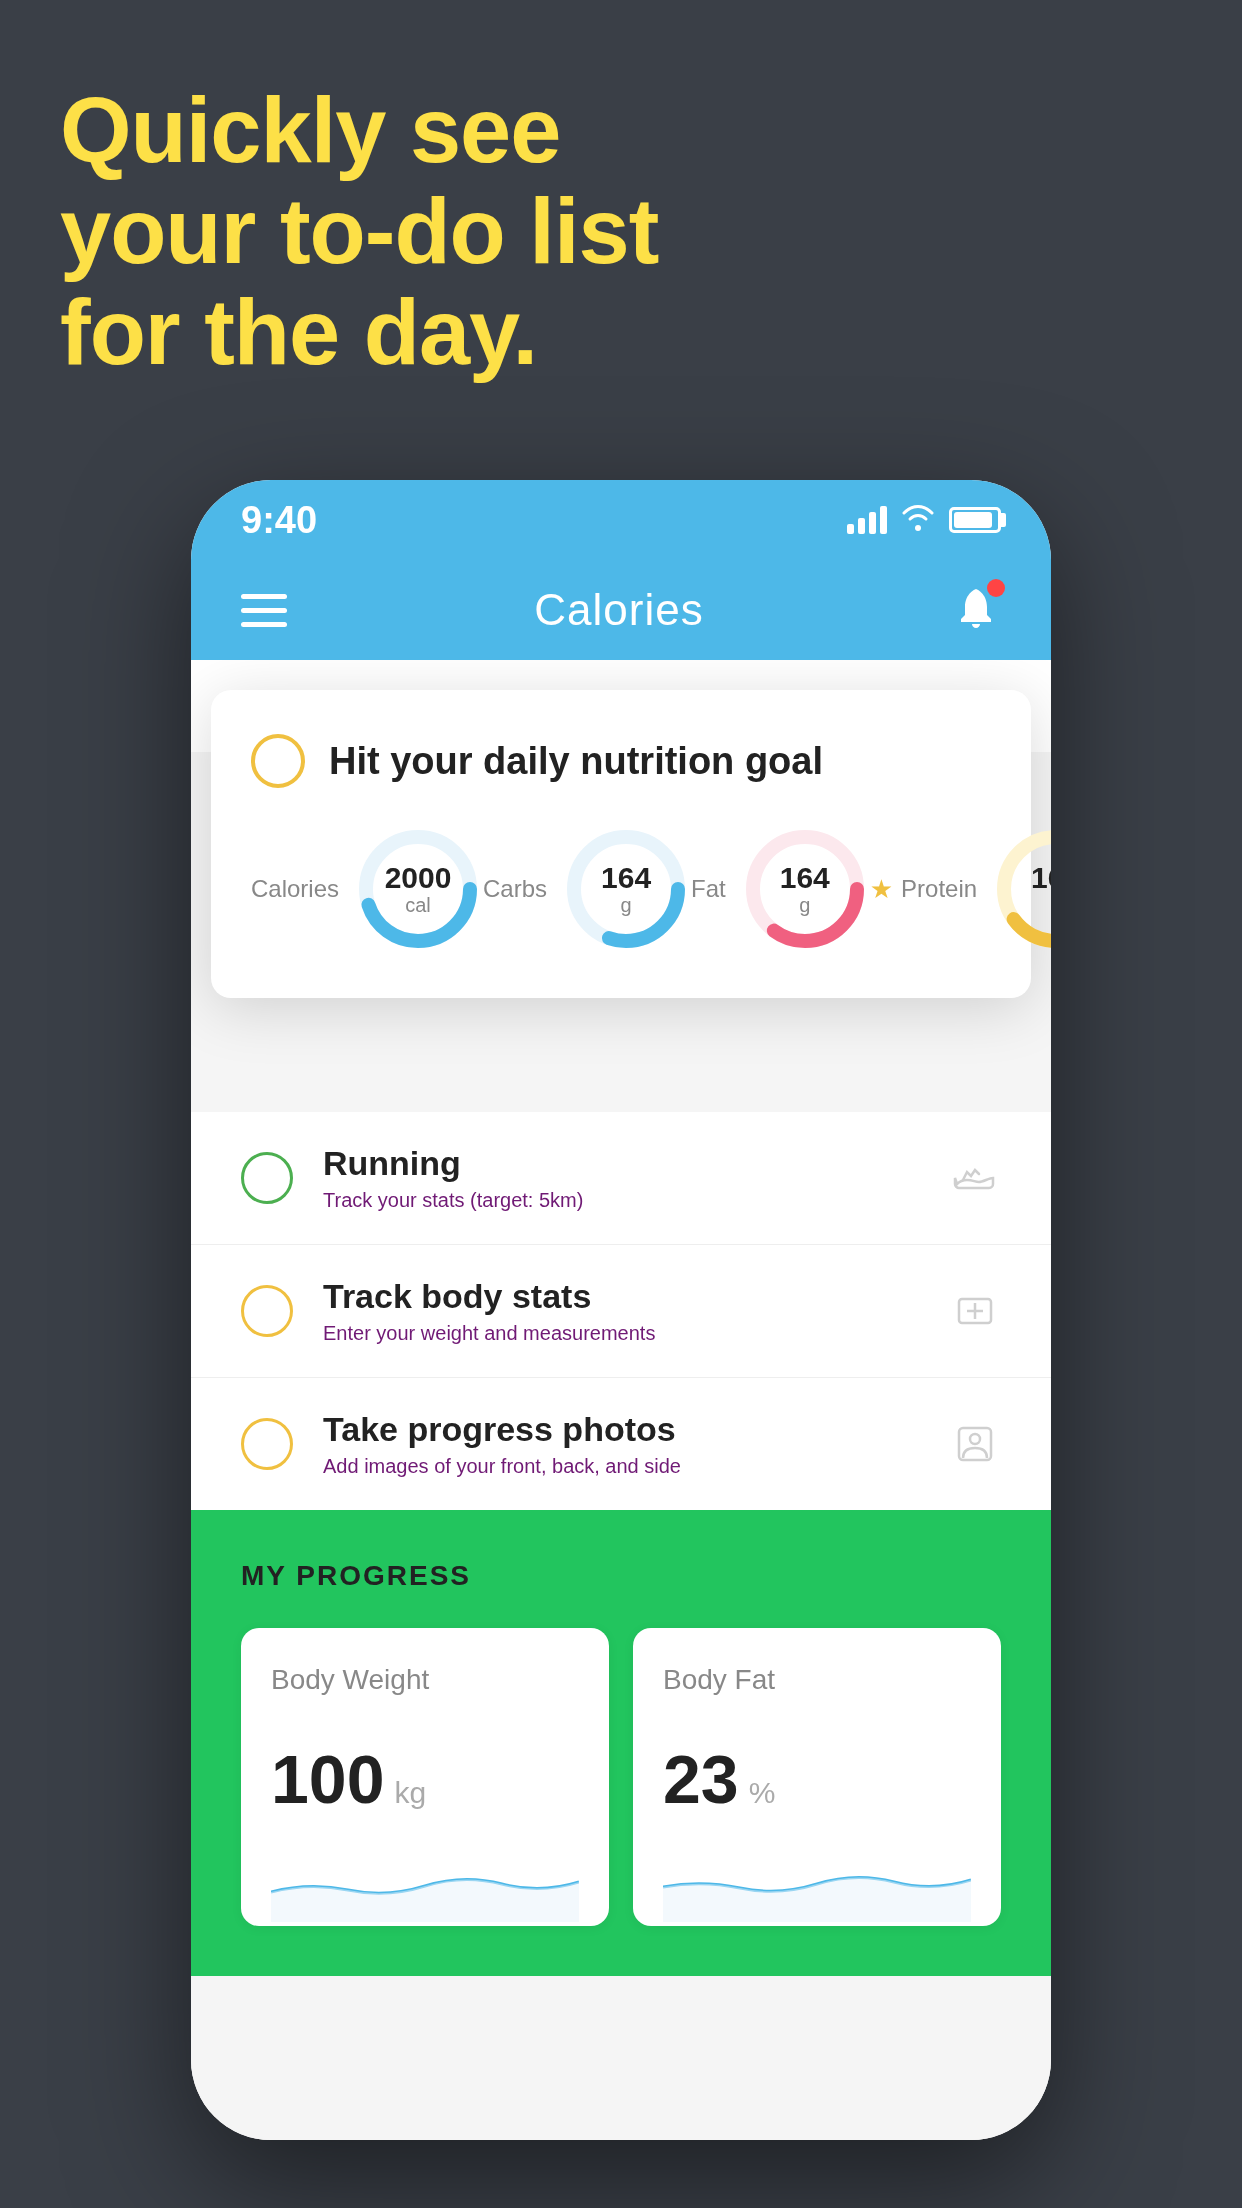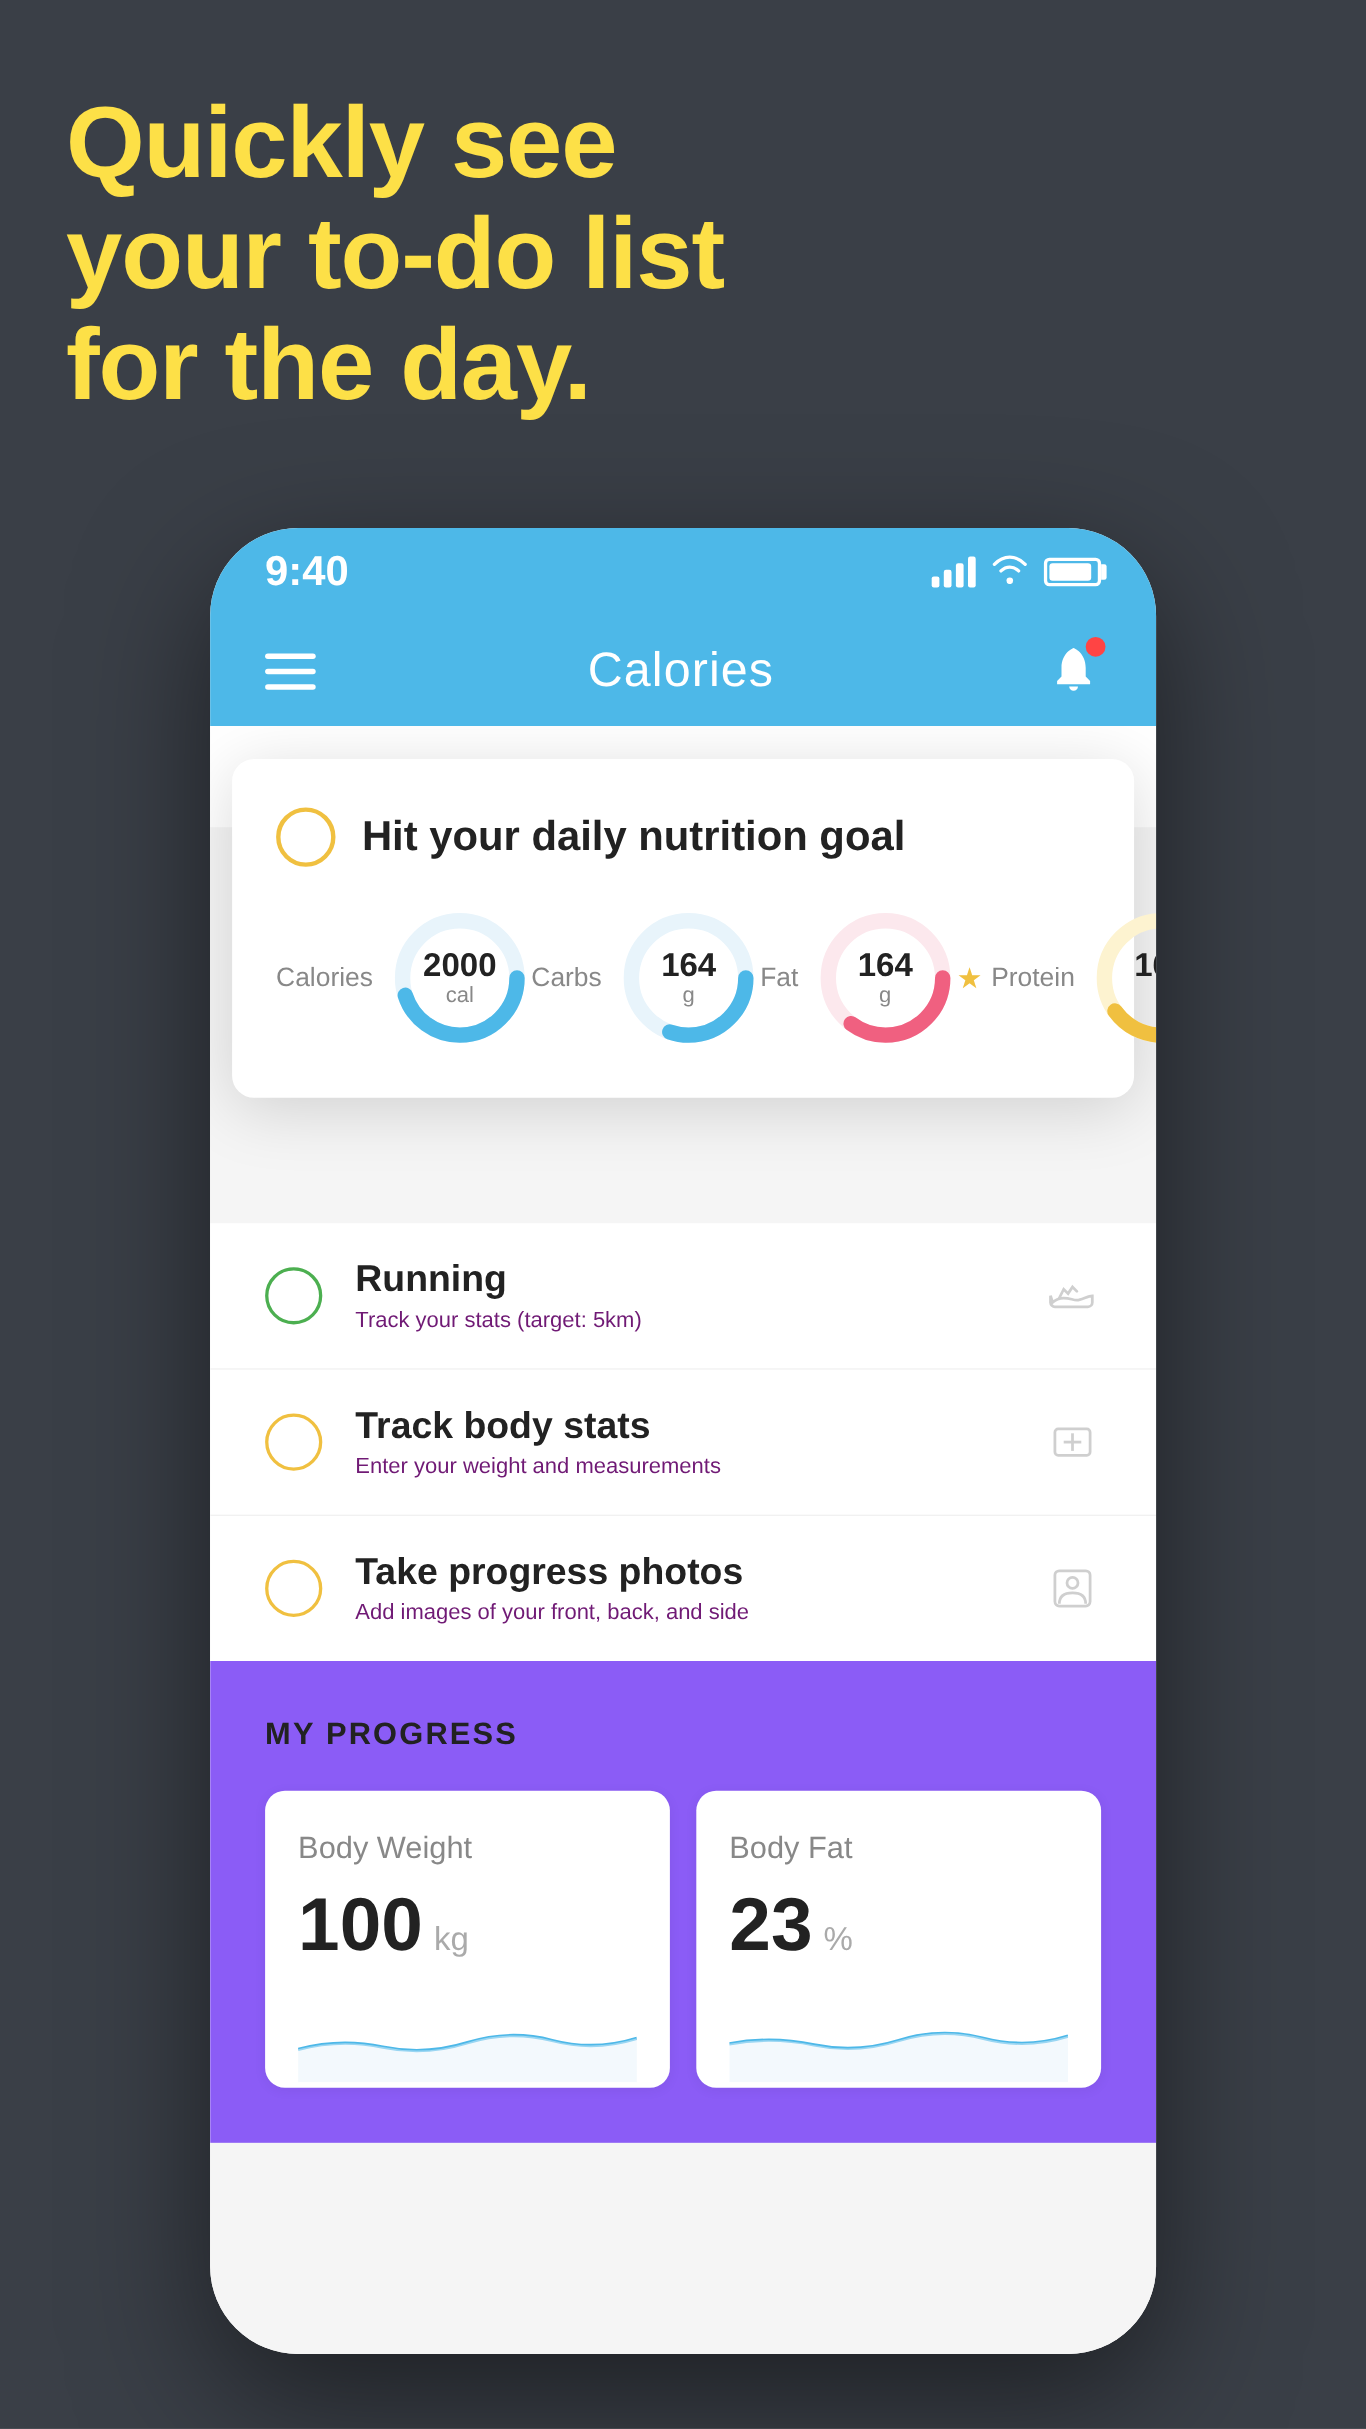--- a/index.html
+++ b/index.html
@@ -334,21 +334,21 @@
       height: 52px;
       display: flex;
       align-items: center;
       justify-content: center;
       opacity: 0.4;
     }
 
     
     .progress-section {
       padding: 50px;
-      background: #8b5cf6;
+      background: #22c55e;
     }
 
     .progress-title {
       font-size: 28px;
       font-weight: 800;
       color: #222222;
       letter-spacing: 2px;
       text-transform: uppercase;
       margin-bottom: 36px;
     }
@@ -364,21 +364,21 @@
       border-radius: 18px;
       padding: 36px 30px 0;
       overflow: hidden;
       box-shadow: 0 2px 12px rgba(0,0,0,0.06);
     }
 
     .progress-card-title {
       font-size: 28px;
       color: #888888;
       font-weight: 400;
-      margin-bottom: 15px;
+      margin-bottom: 44px;
     }
 
     .progress-value-row {
       display: flex;
       align-items: baseline;
       gap: 10px;
       margin-bottom: 24px;
     }
 
     .progress-value {

